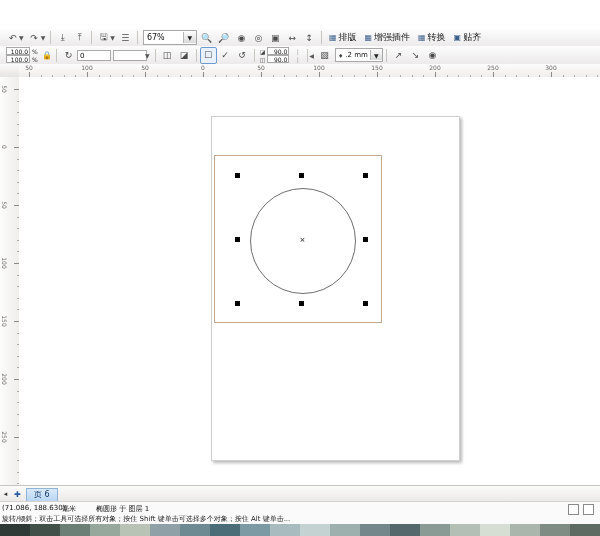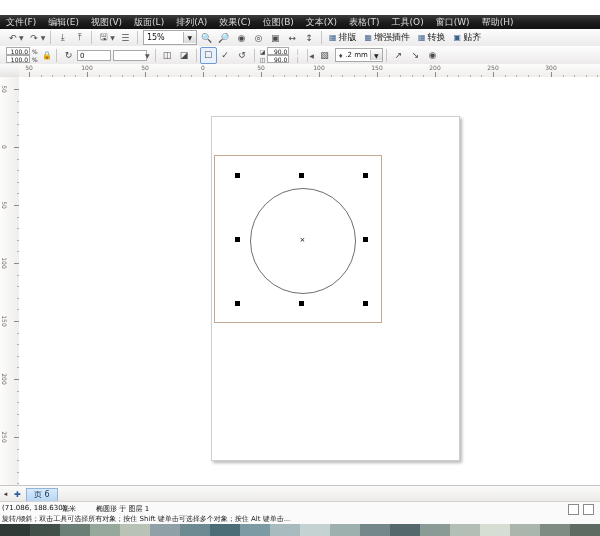--- a/index.html
+++ b/index.html
@@ -198,51 +198,37 @@
     position:absolute;left:0;top:524px;width:600px;height:12px;display:flex;
   }
   .pal-cell{flex:1;height:12px;}
 </style>
 </head>
 <body>
 
 <div id="app">
 
 
-  <div class="menubar">
-    <div class="menu-item">文件(F)</div>
-    <div class="menu-item">编辑(E)</div>
-    <div class="menu-item">视图(V)</div>
-    <div class="menu-item">版面(L)</div>
-    <div class="menu-item">排列(A)</div>
-    <div class="menu-item">效果(C)</div>
-    <div class="menu-item">位图(B)</div>
-    <div class="menu-item">文本(X)</div>
-    <div class="menu-item">表格(T)</div>
-    <div class="menu-item">工具(O)</div>
-    <div class="menu-item">窗口(W)</div>
-    <div class="menu-item">帮助(H)</div>
-  </div>
 
   <div class="toolbar" id="toolbar1">
     <div style="width:4px"></div>
     <div class="tb-btn">↶</div>
     <div class="tb-dropmark">▼</div>
     <div class="tb-btn">↷</div>
     <div class="tb-dropmark">▼</div>
     <div class="tb-sep"></div>
     <div class="tb-btn">⤓</div>
     <div class="tb-btn">⤒</div>
     <div class="tb-sep"></div>
     <div class="tb-btn">🖫</div>
     <div class="tb-dropmark">▼</div>
     <div class="tb-btn">☰</div>
     <div class="tb-sep"></div>
     <div class="zoom-combo">
-      <div class="val">15%</div>
+      <div class="val">67%</div>
       <div class="arw">▼</div>
     </div>
     <div class="tb-btn">🔍</div>
     <div class="tb-btn">🔎</div>
     <div class="tb-btn">◉</div>
     <div class="tb-btn">◎</div>
     <div class="tb-btn">▣</div>
     <div class="tb-btn">↔</div>
     <div class="tb-btn">↕</div>
     <div class="tb-sep"></div>

